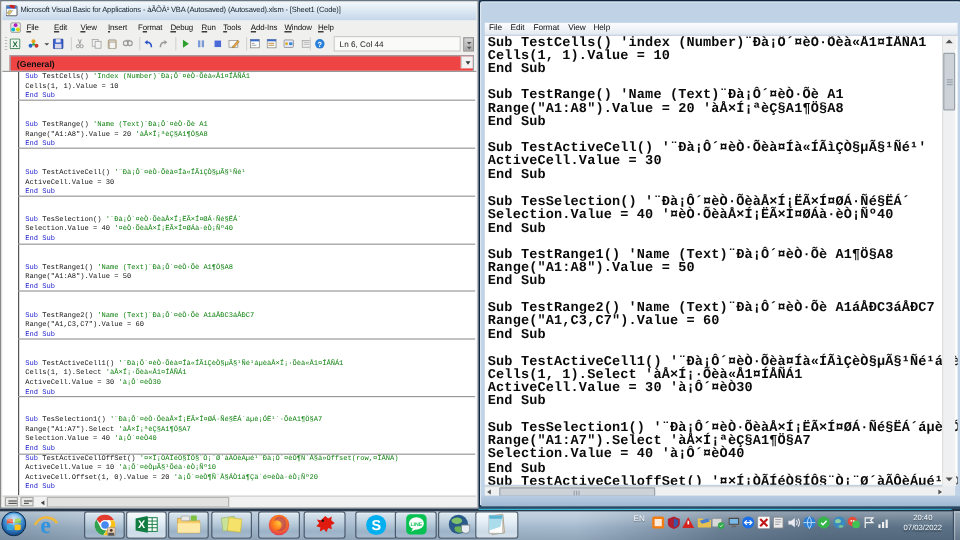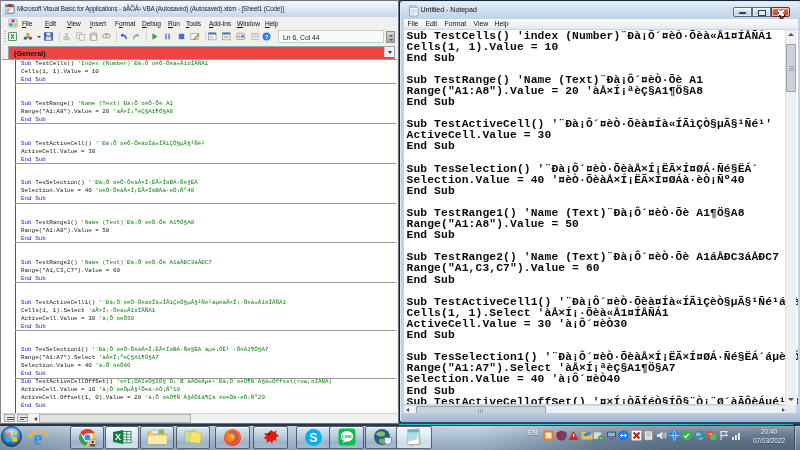--- a/index.html
+++ b/index.html
@@ -253,39 +253,20 @@
     <div class="sbtn" style="left:15px">
           <span style="position:absolute;left:1.5px;top:1.6px;width:7px;height:1px;background:#555"></span>
           <span style="position:absolute;left:1.5px;top:4.4px;width:4px;height:1px;background:#555"></span>
         </div>
     <div class="arr" style="left:30px;top:3px;border:2.6px solid transparent;border-right:3.4px solid #444"></div>
     <div class="thumb"></div>
   </div>
 </div>
 
 <div id="np">
-  <div id="nptitle">
-    <svg id="npico" viewBox="0 0 11 12">
-          <path d="M1.5 1 h7 l1.5 2 v8 h-8.5z" fill="#f8fbff" stroke="#7a8a99" stroke-width="0.7"></path>
-          <path d="M1.5 1 h7 l1.5 2 h-8.5z" fill="#9fc8e8"></path>
-          <path d="M2.5 5h6M2.5 6.8h6M2.5 8.6h4" stroke="#9ab2c8" stroke-width="0.7"></path>
-        </svg>
-    <div class="txt">Untitled - Notepad</div>
-    <div id="caps">
-      <div class="cap" id="cap-min">
-            <i></i>
-          </div>
-      <div class="cap" id="cap-max">
-            <i></i>
-          </div>
-      <div class="cap" id="cap-close">
-            <i>x</i>
-          </div>
-    </div>
-  </div>
   <div id="npmenu">
     <span style="left:4px">File</span>
         <span style="left:22px">Edit</span>
         <span style="left:41px">Format</span>
         <span style="left:70px">View</span>
         <span style="left:91px">Help</span>
   </div>
   <div id="npbody">
         <div id="nptext">Sub TestCells() 'index (Number)¨Ðà¡Ô´¤èÒ·Õèà«Å1¤ÍÅÑÁ1
 Cells(1, 1).Value = 10

